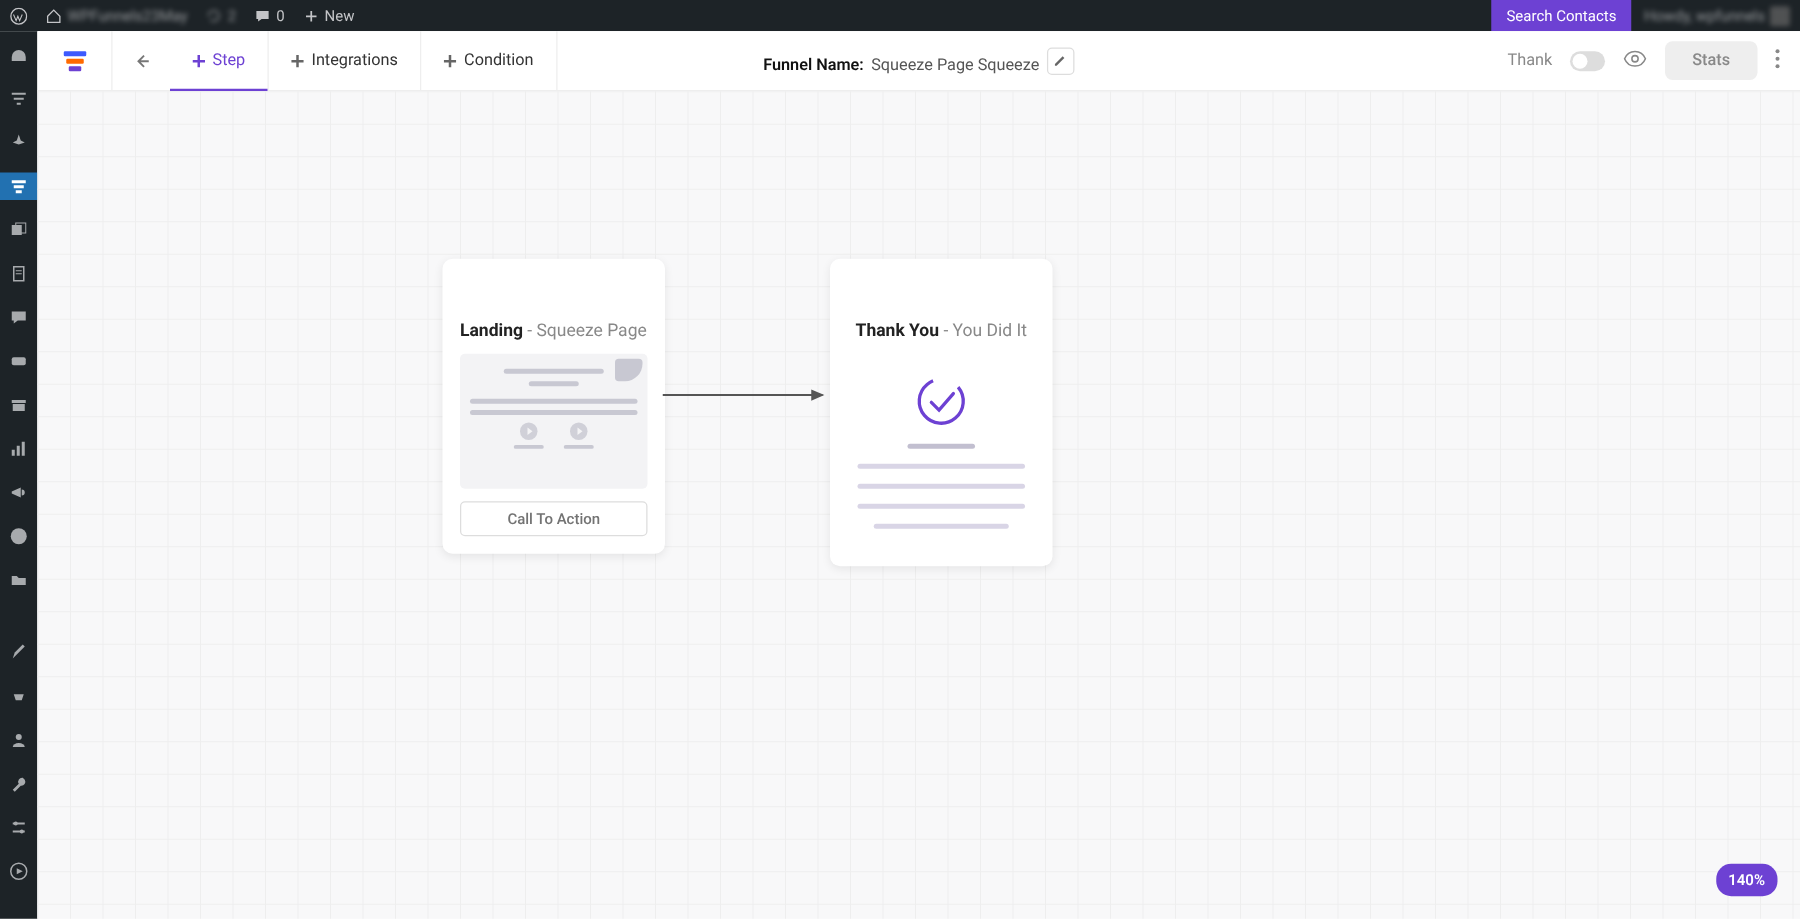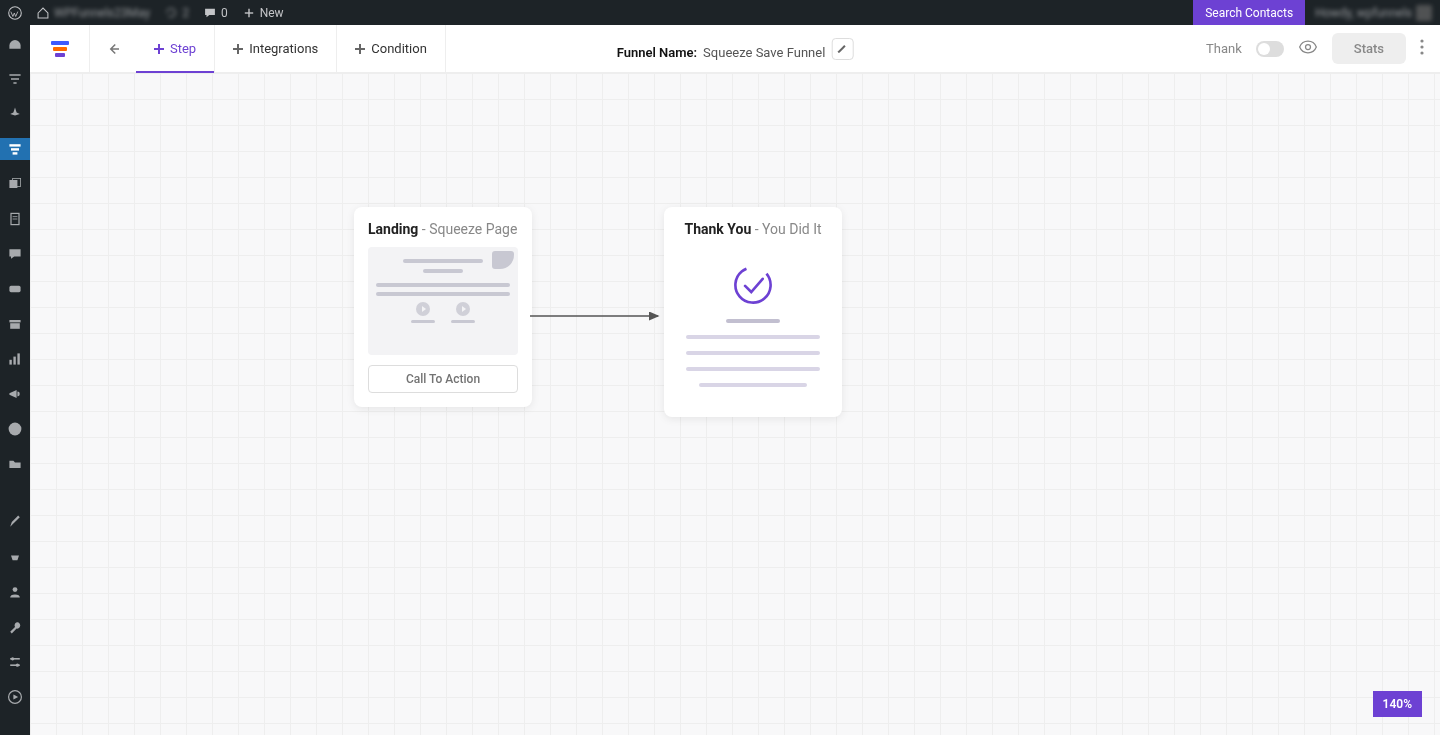--- a/index.html
+++ b/index.html
@@ -62,21 +62,21 @@
     .more-btn svg{width:4px;height:16px;fill:#888;}
 
     
     .canvas{ position:relative; width:100%; height:662px; background:#f8f8f9; 
       background-image: linear-gradient(#eee 1px, transparent 1px), linear-gradient(90deg, #eee 1px, transparent 1px);
       background-size: 26px 26px;
       overflow:hidden;
     }
 
     .node{ position:absolute; background:#fff; border-radius:8px; box-shadow: 0 2px 8px rgba(0,0,0,0.08); padding:14px; width:178px;}
-    .node-header{ font-size:14px; margin-bottom:10px;}
+    .node-header{ font-size:14px; margin-bottom:10px;margin-top:36px;}
     .node-header .title{font-weight:700; color:#222;}
     .node-header .sub{color:#888; font-weight:400;}
 
     .landing-preview{ background:#f3f3f5; border-radius:4px; padding:8px; height:108px; position:relative; margin-bottom:10px;}
     .lp-blob{ position:absolute; top:4px; right:4px; width:22px;height:18px; background:#c8c8d2; border-radius:3px 3px 14px 3px;}
     .lp-line{ height:4px; background:#c8c8d2; border-radius:2px; margin-bottom:5px;}
     .lp-line.short{ width:60%; margin:4px auto 6px;}
     .lp-item-row{ display:flex; gap:16px; justify-content:center; margin-top:6px;}
     .lp-item{ display:flex; flex-direction:column; align-items:center; gap:4px;}
     .lp-circle{ width:14px;height:14px;border-radius:50%;background:#d0d0d8; display:flex;align-items:center;justify-content:center;}
@@ -84,21 +84,21 @@
     .lp-sline{width:24px;height:3px;background:#c8c8d2;border-radius:2px;}
     .cta-btn{ border:1px solid #ddd; border-radius:4px; text-align:center; padding:6px; font-size:12px; font-weight:500; color:#737373;}
 
     .thankyou-preview{ padding:16px 8px; display:flex; flex-direction:column; align-items:center; gap:8px;}
     .check-circle{ width:44px;height:44px;}
     .ty-line{ height:4px; background:#d9d5e6; border-radius:2px; width:100%; margin-top:4px;}
     .ty-line.short{ width:40%; background:#c2bfd0;}
 
     .connector{ position:absolute; }
 
-    .zoom-badge{ position:absolute; bottom:18px; right:18px; background:#6d41d3; color:#fff; font-size:12px; font-weight:600; padding:6px 10px; border-radius:0;}
+    .zoom-badge{ position:absolute; bottom:18px; right:18px; background:#6d41d3; color:#fff; font-size:12px; font-weight:600; padding:6px 10px; border-radius:12px;}
 
     .avatar-square{width:16px;height:16px;background:#666;border-radius:2px;}
   </style>
 </head>
 <body>
 
 <div class="admin-bar">
   <div class="admin-left">
     <div class="admin-item">
       <svg viewBox="0 0 20 20">
@@ -289,21 +289,21 @@
         <svg class="plus" viewBox="0 0 10 10">
             <line x1="5" y1="0" x2="5" y2="10"></line>
             <line x1="0" y1="5" x2="10" y2="5"></line>
           </svg>
         <span>Condition</span>
       </div>
     </div>
 
     <div class="funnel-name-wrap">
       <span class="label">Funnel Name:</span>
-      <span class="value">Squeeze Save Funnel</span>
+      <span class="value">Squeeze Page Squeeze</span>
       <div class="edit-btn">
         <svg viewBox="0 0 16 16">
             <path d="M2 14 L4 14 L13 5 L11 3 L2 12 Z"></path>
           </svg>
       </div>
     </div>
 
     <div class="toolbar-right">
       <span class="stats-label">Thank</span>
       <div class="toggle"></div>

